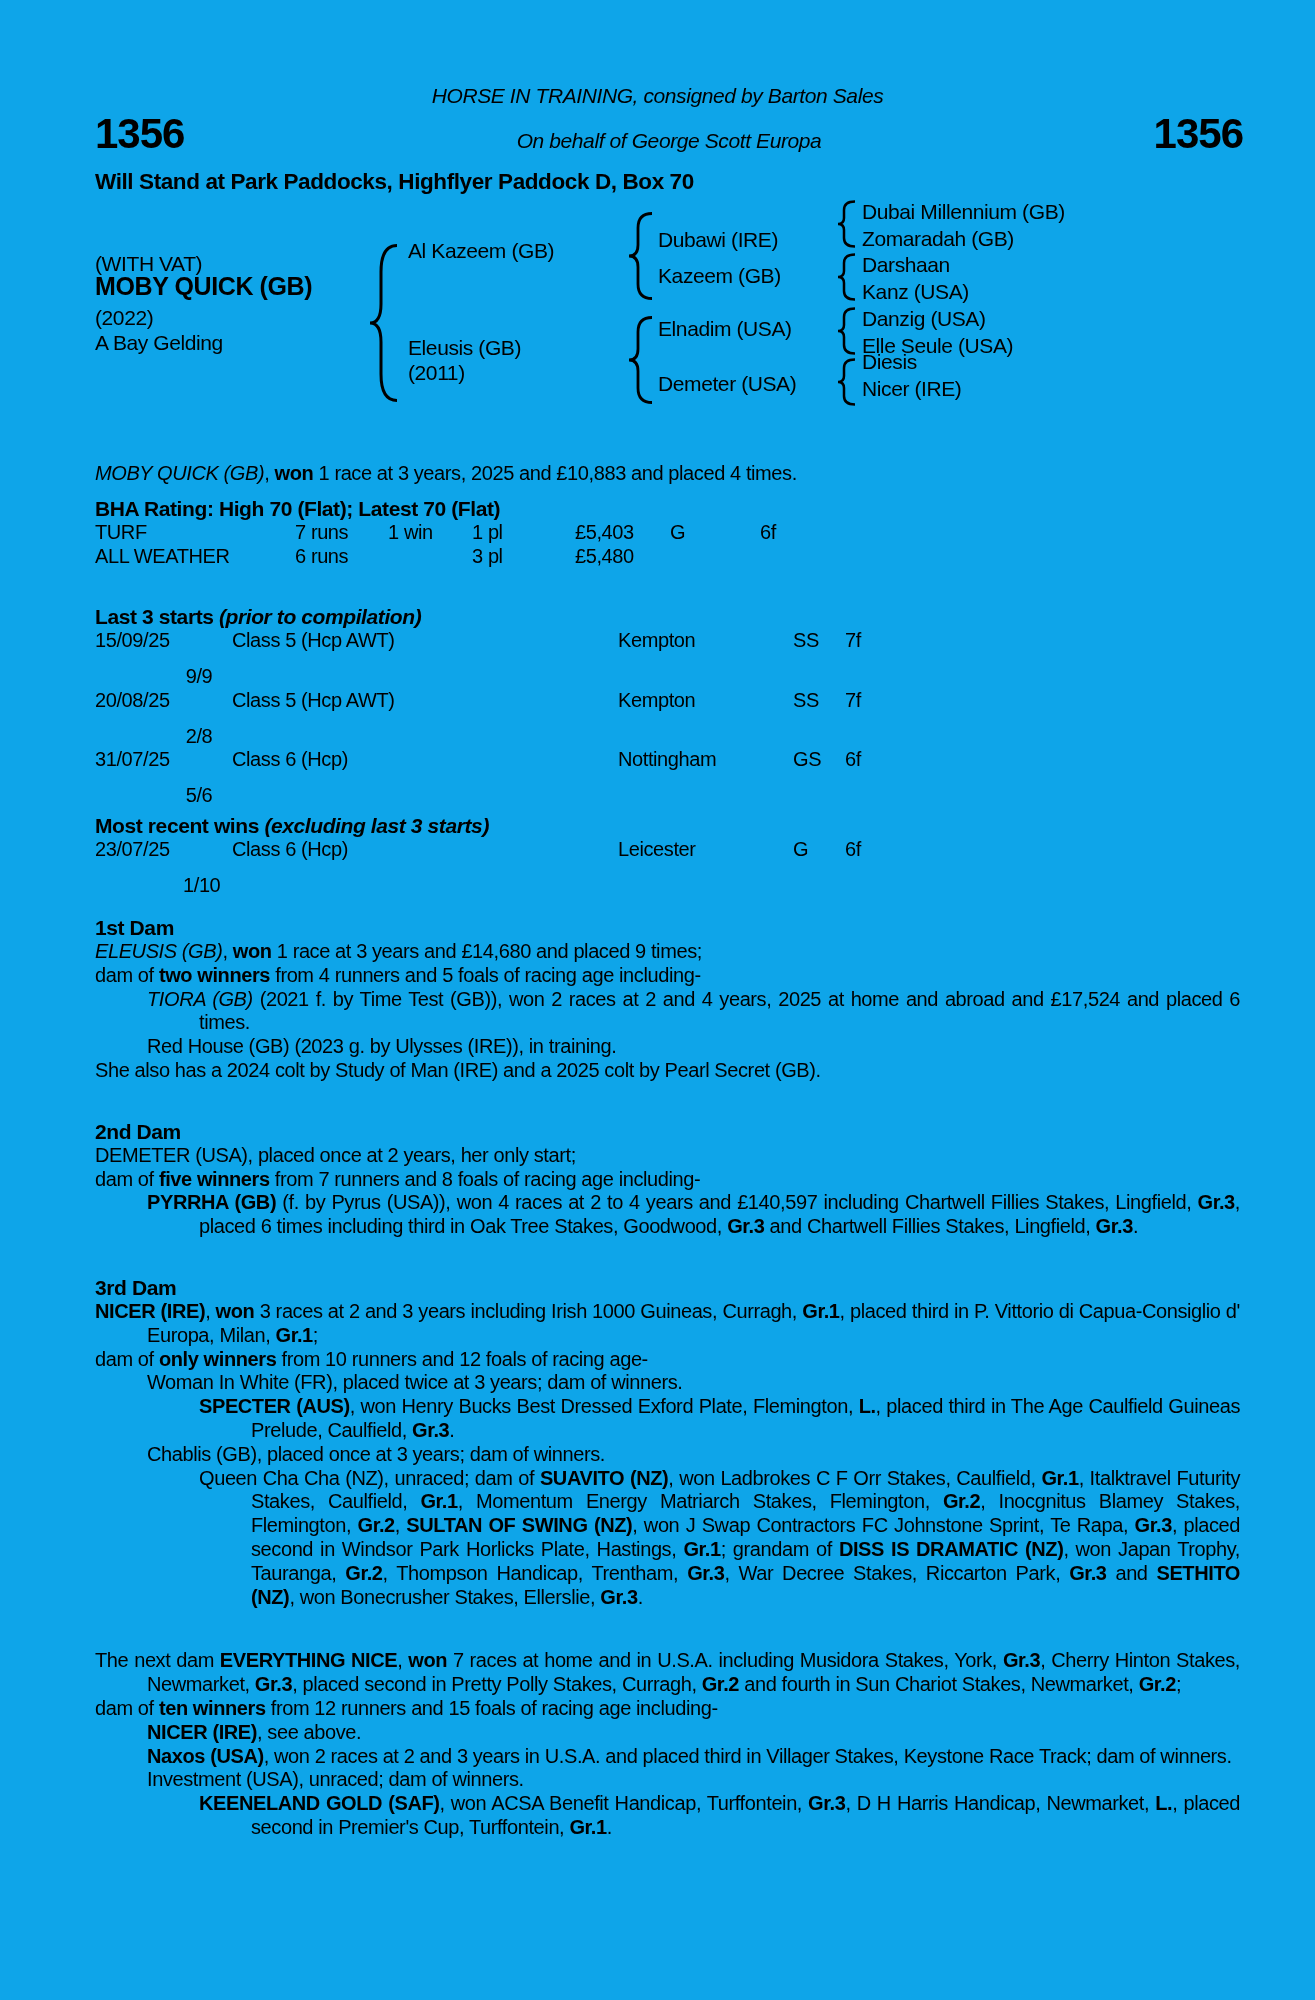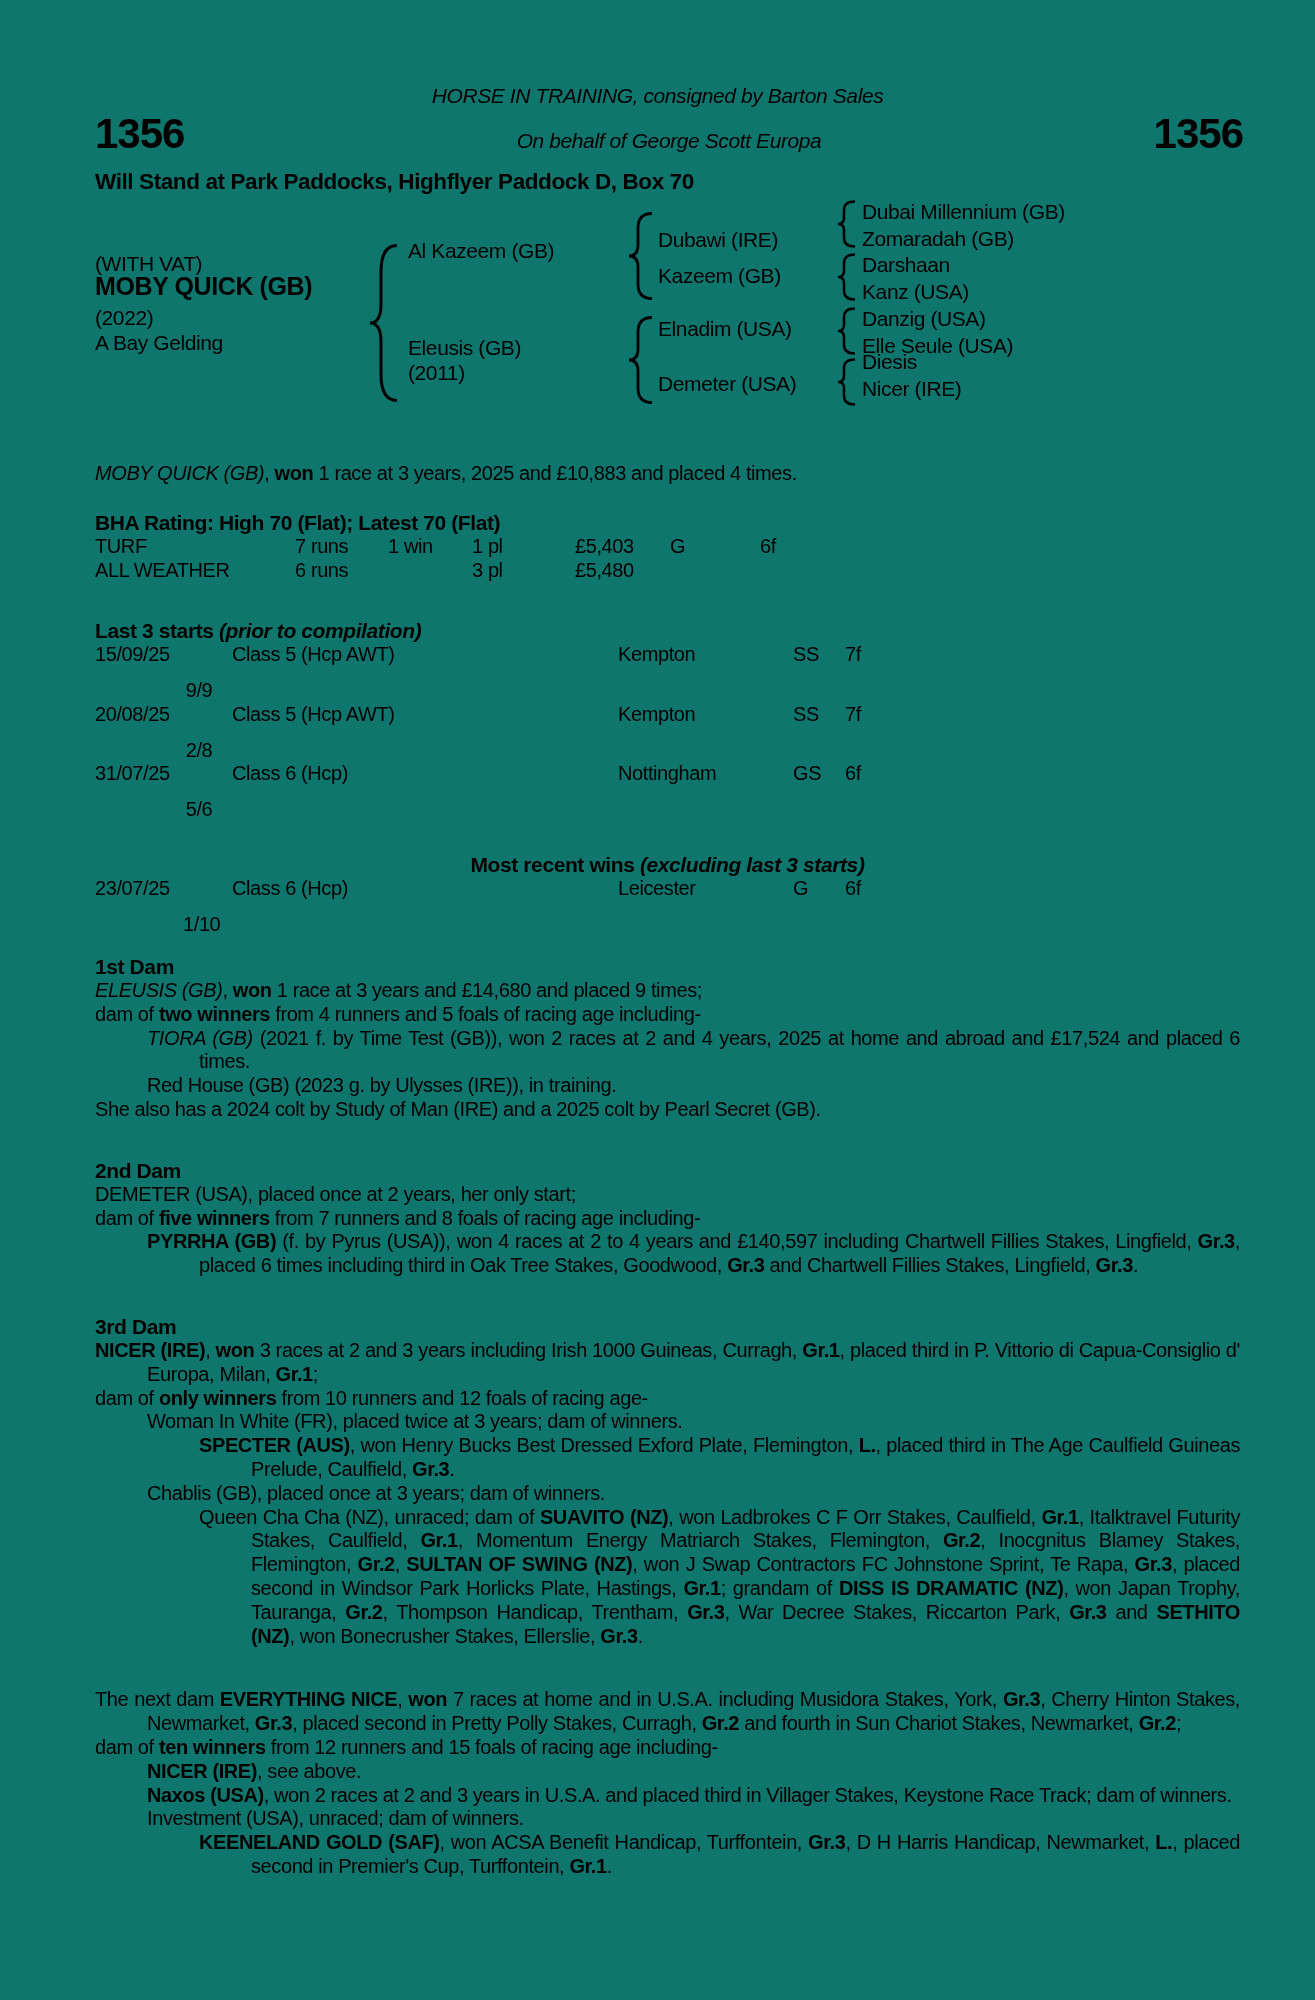--- a/index.html
+++ b/index.html
@@ -1,49 +1,49 @@
 <!DOCTYPE html>
 <html><head>
 <meta charset="utf-8">
 <style>
   html,body{margin:0;padding:0;background:#fff;}
   .page{
     position:relative;
     width:1315px;height:2000px;
-    background:#0f766e;color:#000;
+    background:#0ea5e9;color:#000;
     font-family:"Liberation Sans","DejaVu Sans",sans-serif;
     letter-spacing:-0.4px;
     overflow:hidden;
   }
   
   .h-line1{margin-top:84px;text-align:center;font-style:italic;font-size:21px;line-height:24px;}
   .h-row{display:flex;align-items:baseline;padding:0 72px 0 95px;margin-top:6px;}
   .lot-num{font-weight:bold;font-size:42px;line-height:40px;letter-spacing:-1px;}
   .h-line2{flex:1;text-align:center;font-style:italic;font-size:21px;}
   .stand-line{margin:16px 0 0 95px;font-weight:bold;font-size:22.5px;line-height:24px;}
   
   .ped{position:relative;height:214px;margin-top:6px;font-size:21px;line-height:24px;}
   .ped .abs{position:absolute;white-space:nowrap;}
   .ped-name{font-weight:bold;font-size:25px;}
   .gg-pair{line-height:27px;}
   .brace svg{display:block;}
   
   .content{margin-left:95px;width:1145px;}
   .rr-para{margin-top:47px;font-size:20px;line-height:24px;}
-  .bha-head{margin-top:26px;font-weight:bold;font-size:21px;line-height:24px;}
+  .bha-head{margin-top:12px;font-weight:bold;font-size:21px;line-height:24px;}
   .t-row{display:flex;font-size:20px;line-height:23.5px;white-space:nowrap;}
   .bha .c-surface{width:200px;}
   .bha .c-runs{width:93px;}
   .bha .c-wins{width:84px;}
   .bha .c-places{width:103px;}
   .bha .c-earn{width:95px;}
   .bha .c-going{width:90px;}
   .sec-head{font-weight:bold;font-size:21px;line-height:24px;}
   .starts-head{margin-top:37px;}
-  .wins-head{margin-top:31px;text-align:center;}
+  .wins-head{margin-top:6px;}
   .ls .c-date{width:88px;}
   .ls .c-pos{width:32px;text-align:center;margin-top:36px;}
   .ls .c-race{margin-left:17px;width:386px;}
   .ls .c-course{width:175px;}
   .ls .c-going{width:52px;}
   
   .dams{font-size:20px;line-height:23.8px;}
   .section{margin-top:37px;}
   .section.first{margin-top:19px;}
   .section.nextdam{margin-top:40px;}

